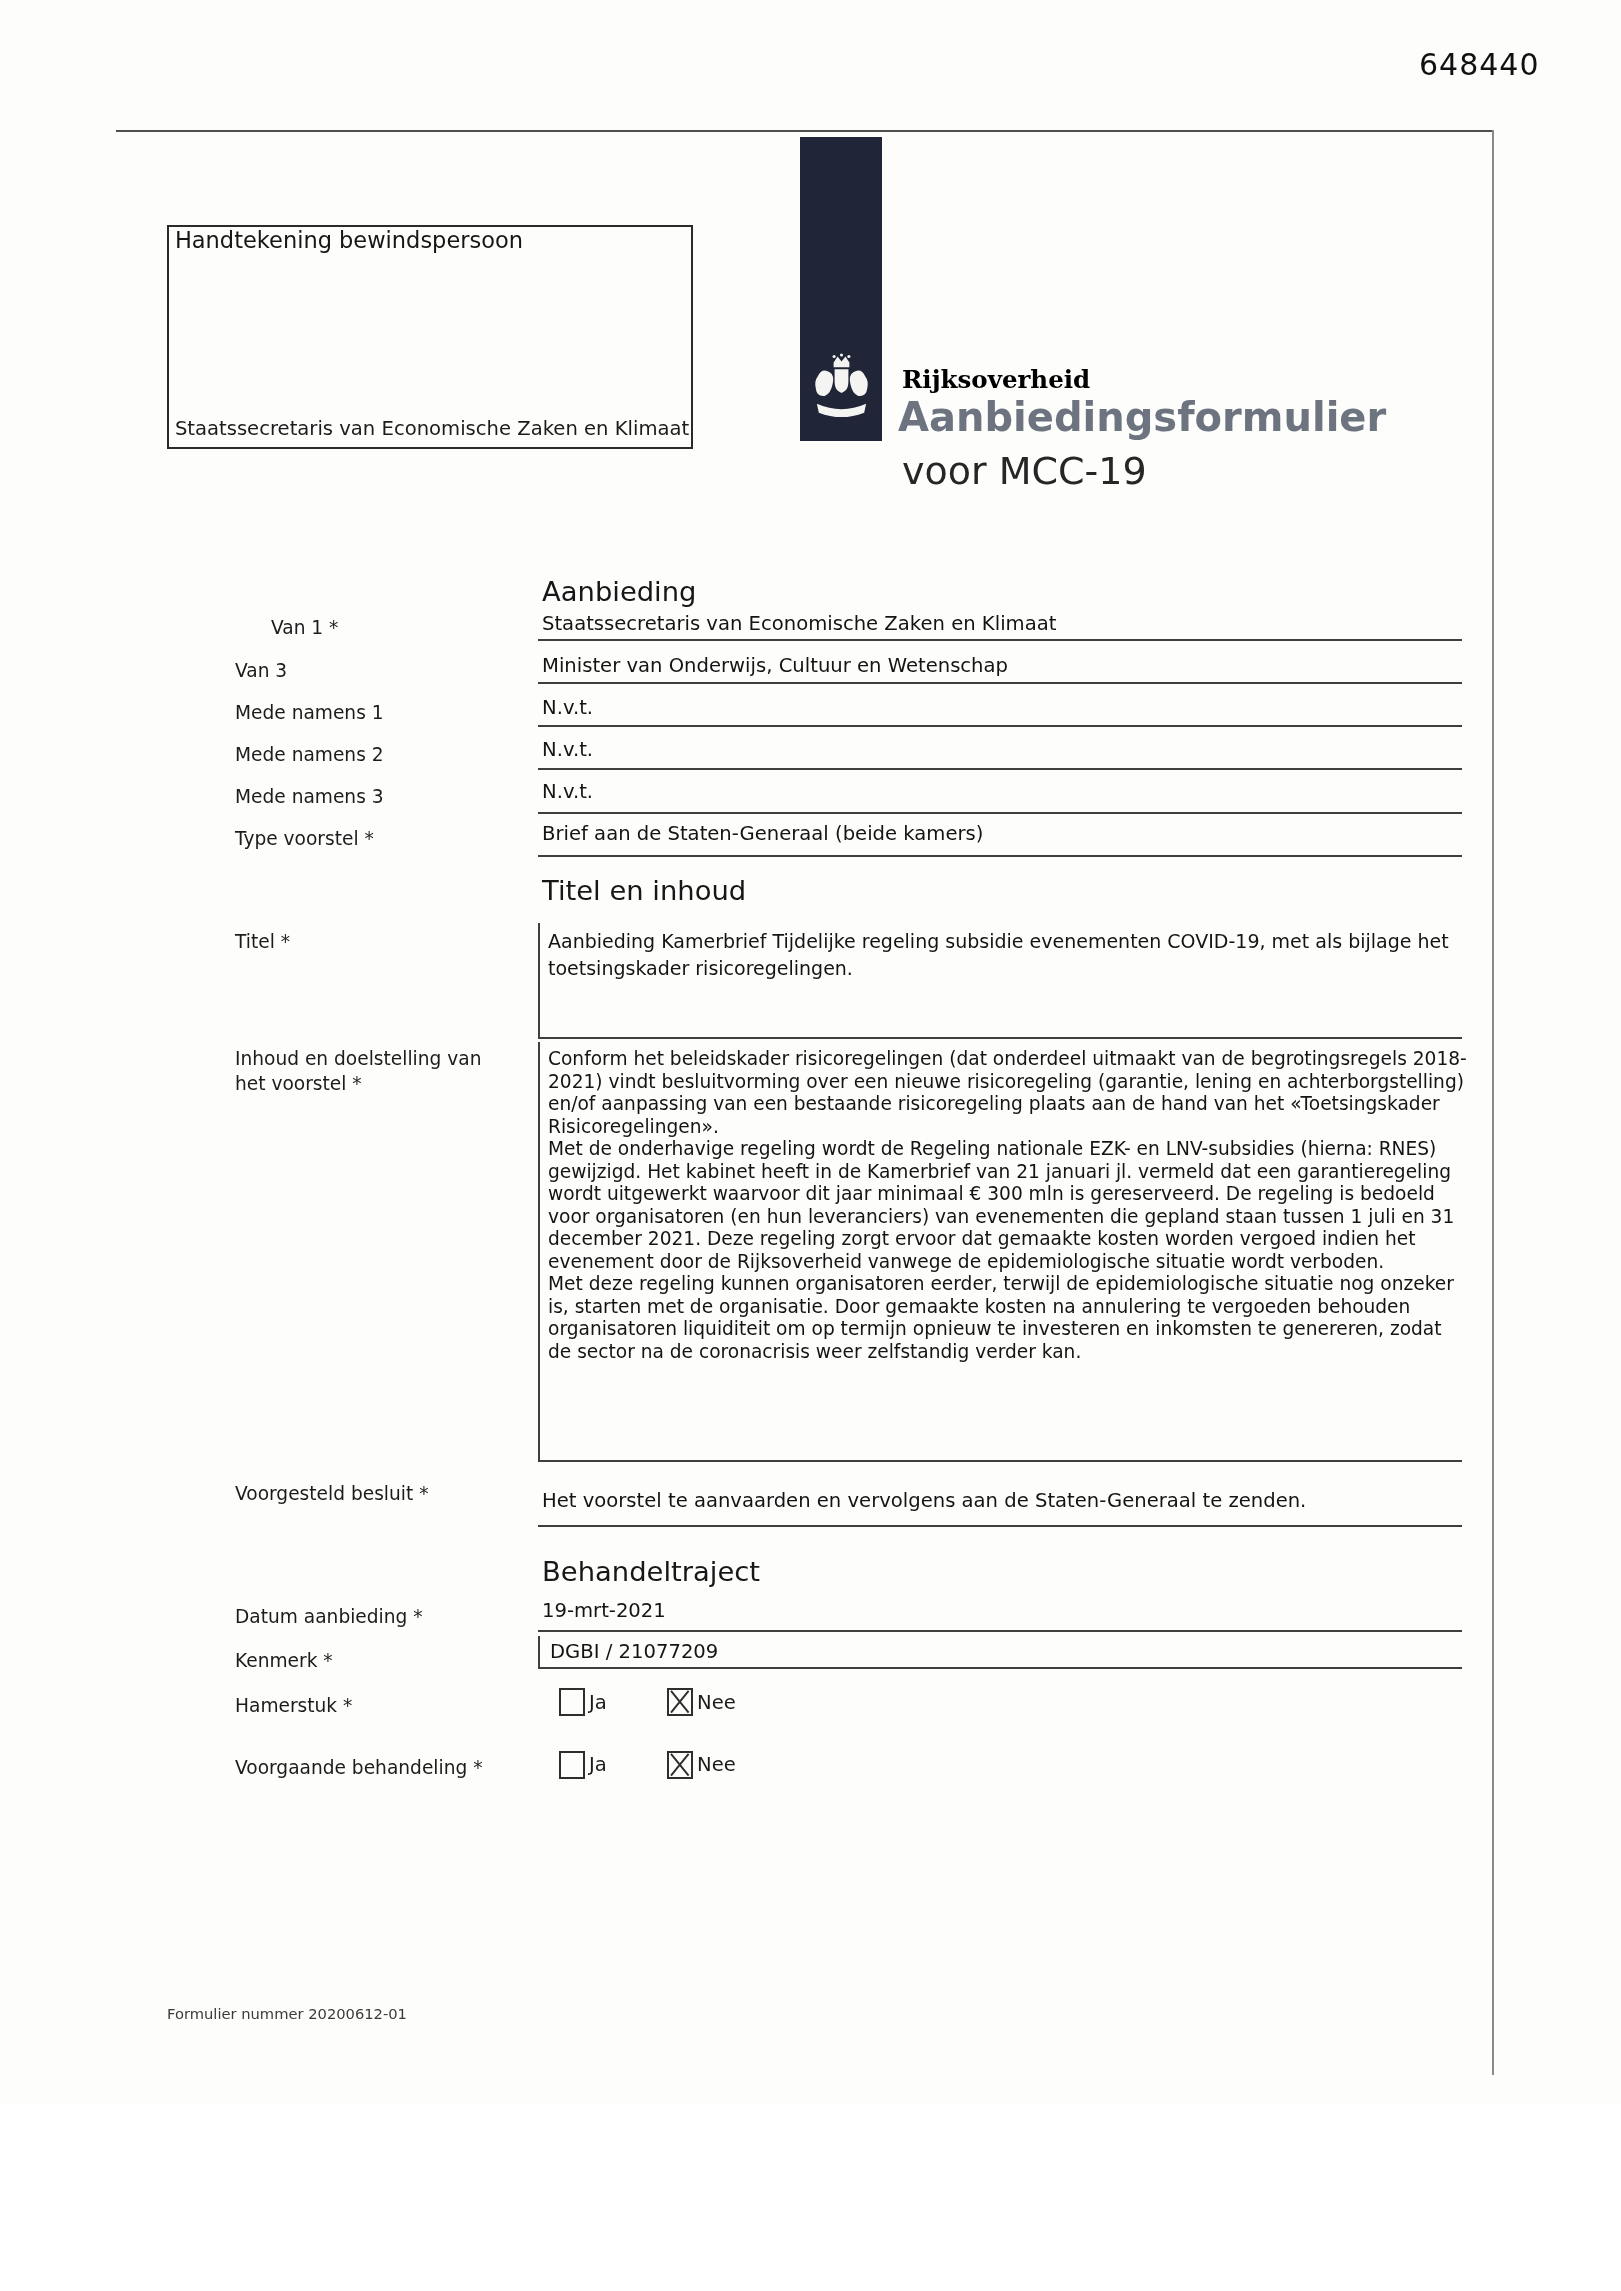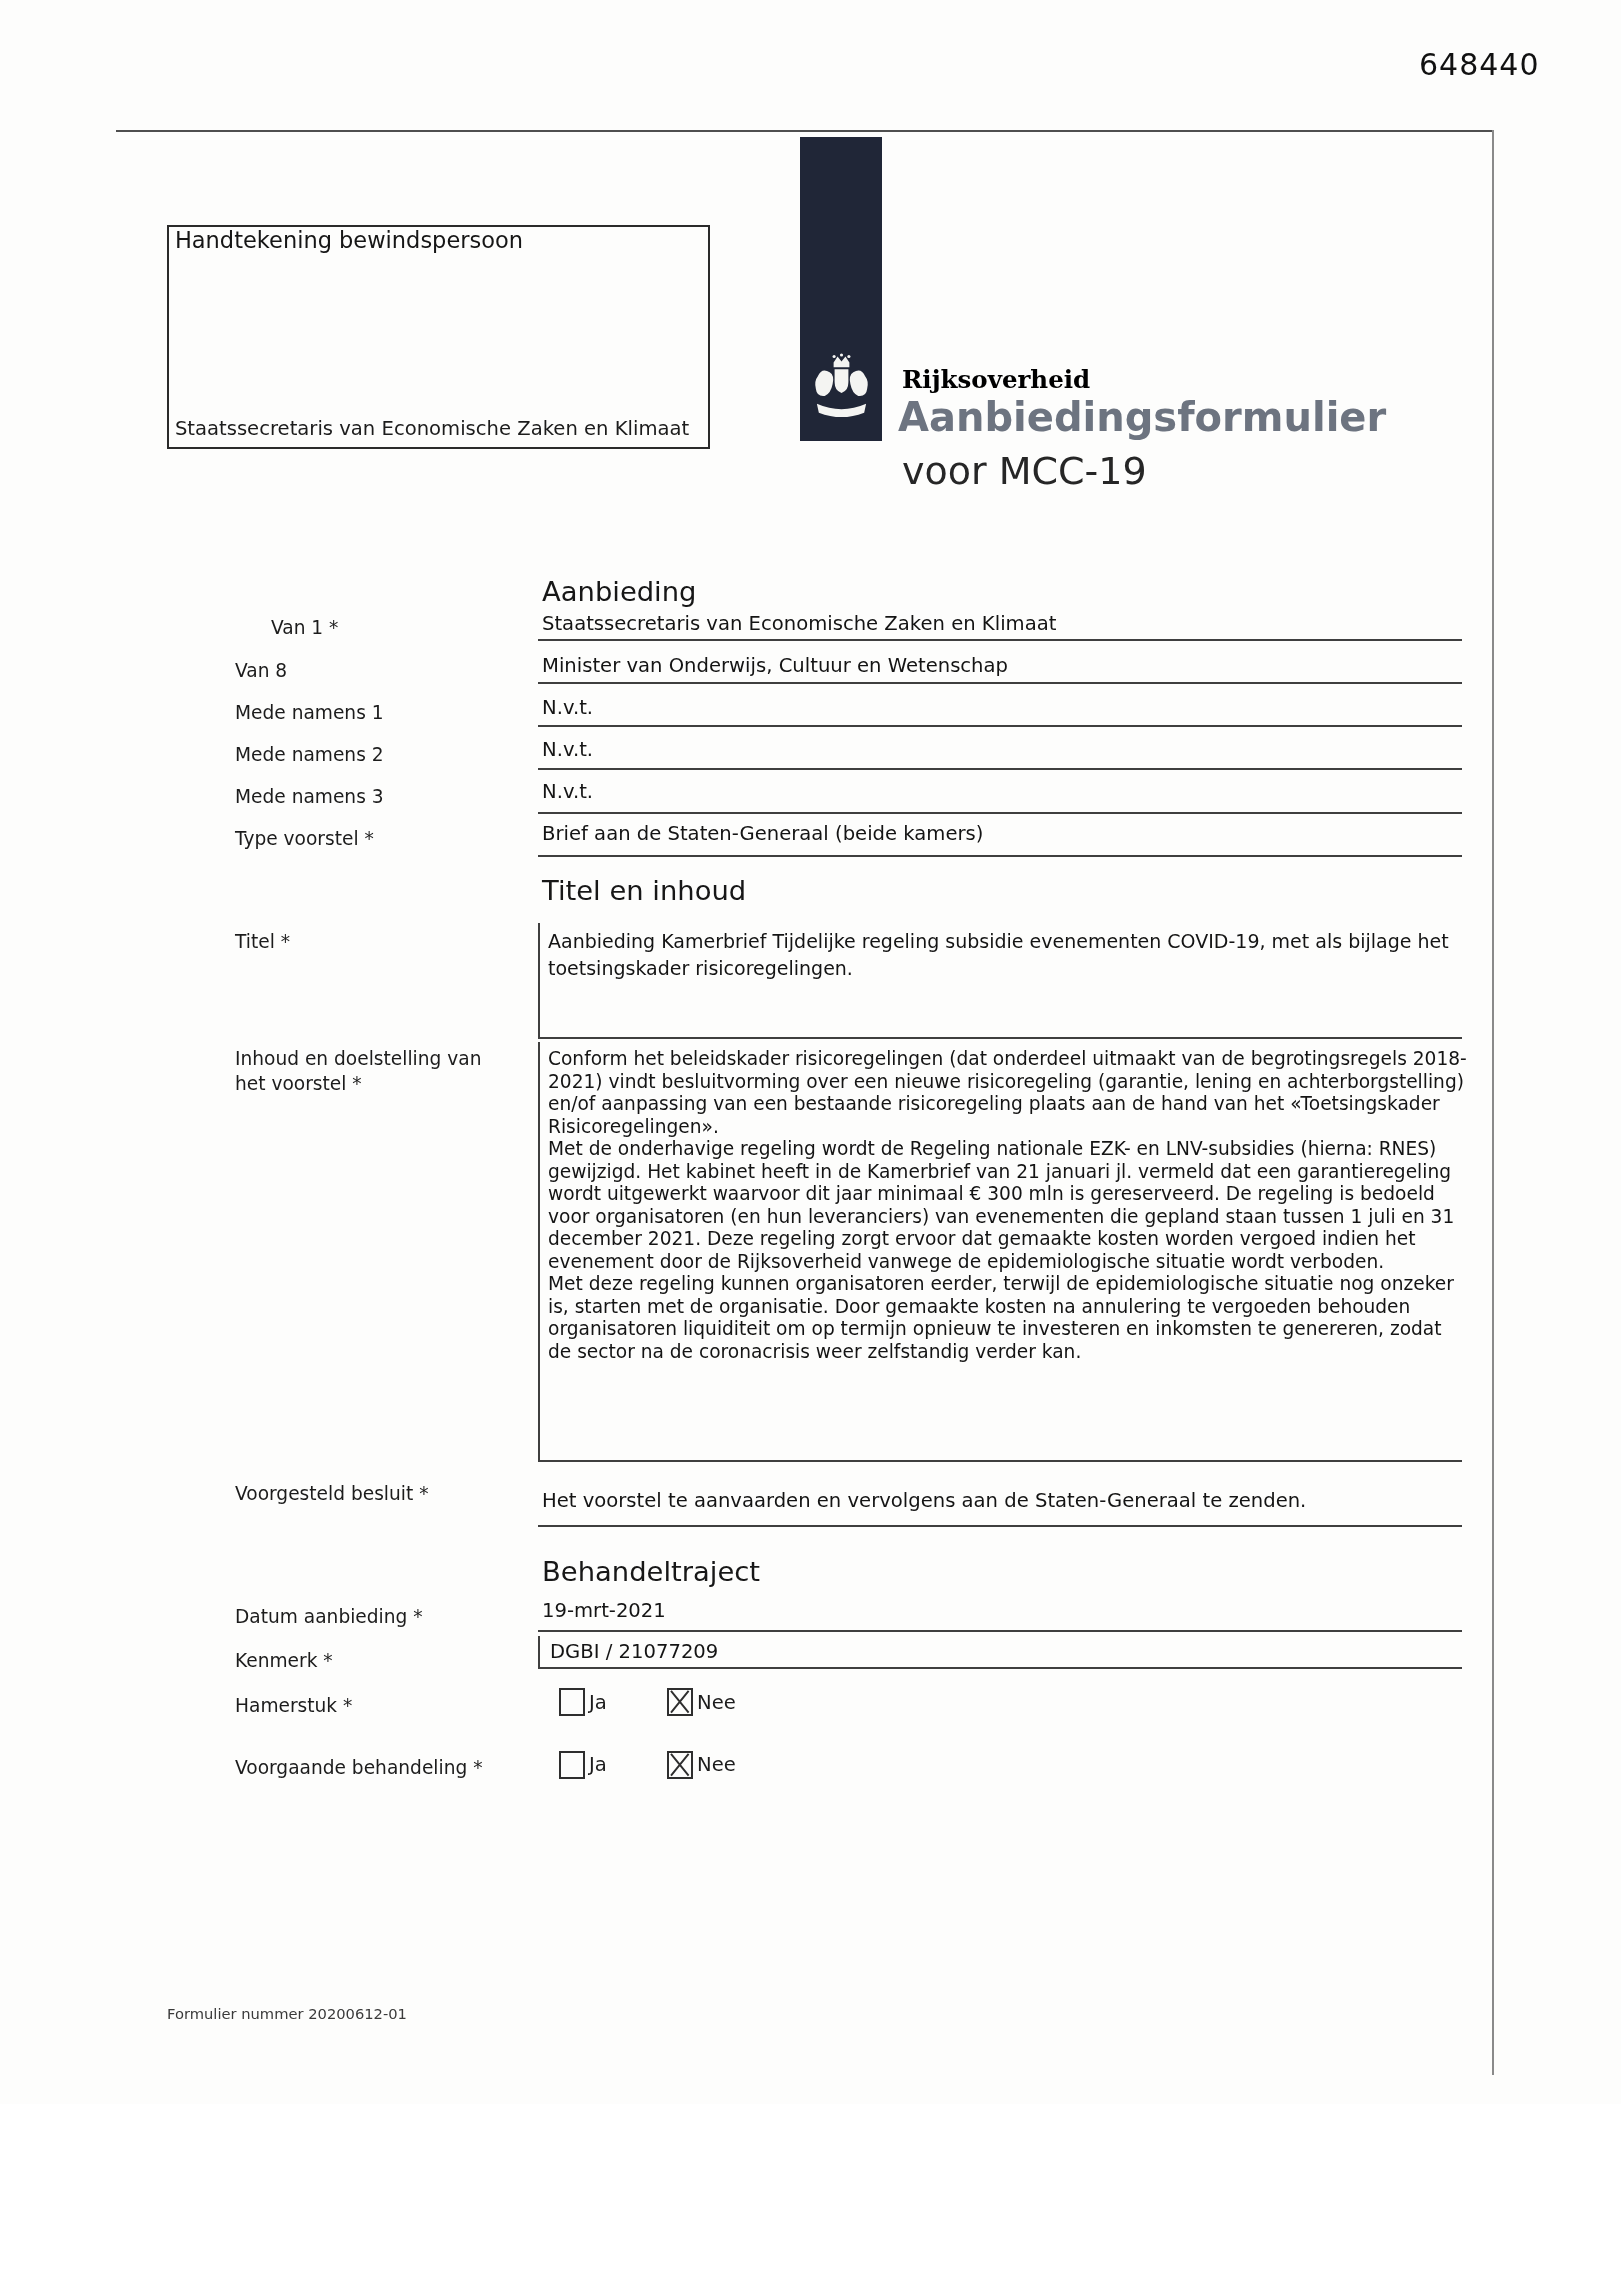--- a/index.html
+++ b/index.html
@@ -11,21 +11,21 @@
     color:#1c1c1c;
     overflow:hidden;
   }
   .abs{position:absolute;}
   
   .top-rule{left:116px;top:130px;width:1378px;height:2px;background:#4f4f4f;}
   .right-rule{left:1492px;top:130px;width:2px;height:1945px;background:#8a8a8a;}
   
   .doc-number{left:1419px;top:47px;font-size:30px;letter-spacing:1px;color:#111;}
   
-  .sig-box{left:167px;top:225px;width:522px;height:220px;border:2px solid #2a2a2a;background:#fdfdfc;padding-left:17px;}
+  .sig-box{left:167px;top:225px;width:522px;height:220px;border:2px solid #2a2a2a;background:#fdfdfc;}
   .sig-title{position:absolute;left:5.9px;top:0px;font-size:22.5px;color:#161616;white-space:nowrap;}
   .sig-redaction{position:absolute;left:3.9px;top:30px;width:433px;height:156px;background:#7d7d7d;
     display:flex;align-items:center;justify-content:center;color:#f2f2f2;font-size:17.6px;}
   .sig-name{position:absolute;left:5.9px;top:190px;font-size:19.6px;white-space:nowrap;}
   
   .logo-bar{left:800px;top:137px;width:82px;height:304px;background:#202637;}
   .crest{position:absolute;left:7.8px;top:214px;width:67px;height:74px;}
   .logo-wordmark{left:902px;top:365px;font-family:"DejaVu Serif", serif;font-weight:700;font-size:24.5px;color:#000000;}
   .form-title{left:898px;top:394px;font-size:40px;font-weight:700;color:#6d7480;}
   .form-subtitle{left:902px;top:449px;font-size:38px;color:#262626;}
@@ -78,21 +78,21 @@
   <div class="abs logo-wordmark">Rijksoverheid</div>
   <div class="abs form-title">Aanbiedingsformulier</div>
   <div class="abs form-subtitle">voor MCC-19</div>
 
   <div class="abs section-heading" style="left:542px;top:576px;">Aanbieding</div>
 
   <div class="abs fld-label" style="top:617px;margin-left:36px;">Van 1 *</div>
   <div class="abs fld-value" style="top:612px;">Staatssecretaris van Economische Zaken en Klimaat</div>
   <div class="abs underline" style="top:639px;"></div>
 
-  <div class="abs fld-label" style="top:660px;">Van 8</div>
+  <div class="abs fld-label" style="top:660px;">Van 3</div>
   <div class="abs fld-value" style="top:654px;">Minister van Onderwijs, Cultuur en Wetenschap</div>
   <div class="abs underline" style="top:682px;"></div>
 
   <div class="abs fld-label" style="top:702px;">Mede namens 1</div>
   <div class="abs fld-value" style="top:696px;">N.v.t.</div>
   <div class="abs underline" style="top:725px;"></div>
 
   <div class="abs fld-label" style="top:744px;">Mede namens 2</div>
   <div class="abs fld-value" style="top:738px;">N.v.t.</div>
   <div class="abs underline" style="top:768px;"></div>

